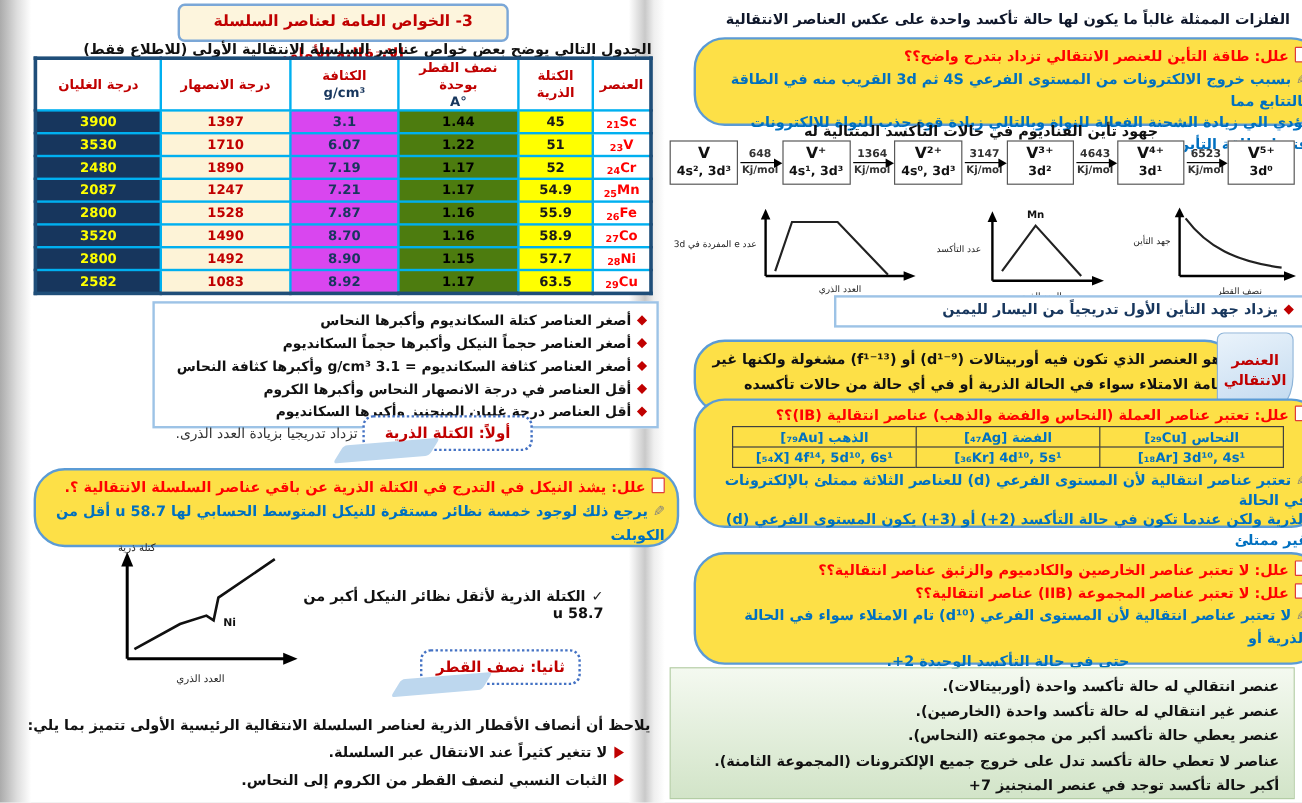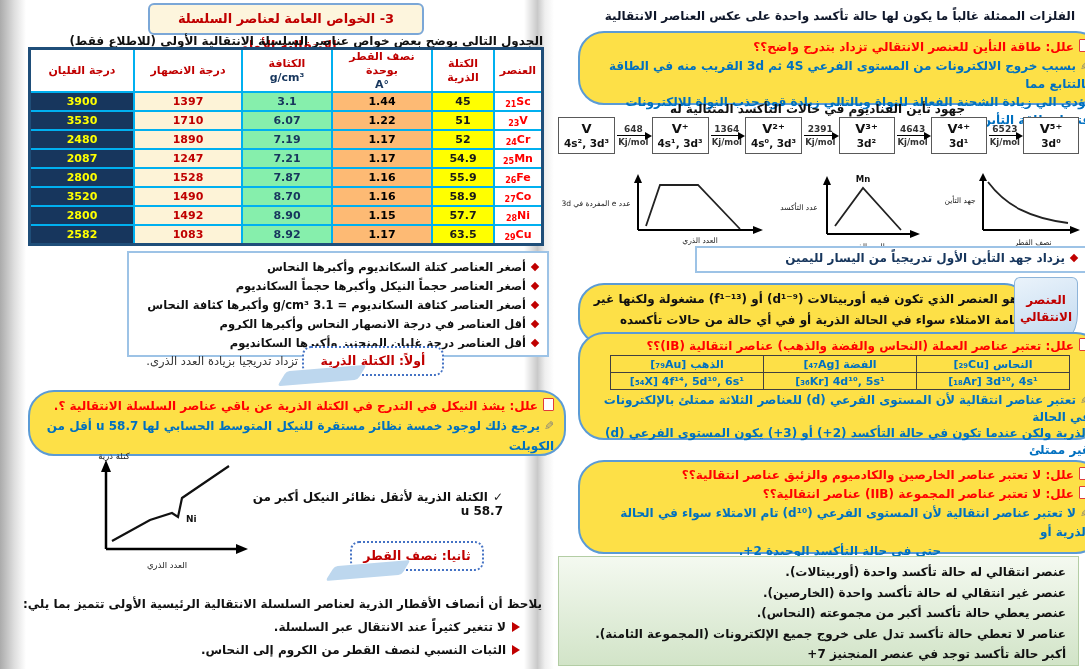--- a/index.html
+++ b/index.html
@@ -20,22 +20,22 @@
 
   table.proptable{position:absolute;left:28px;top:47px;border-collapse:collapse;
      direction:ltr;border:3px solid #1f4e79;}
   .proptable th,.proptable td{border:2px solid #00b0f0;text-align:center;font-weight:bold;padding:0;}
   .proptable th{background:#fff;color:#c00000;font-size:11px;height:40px;line-height:1.25;}
   .proptable td{font-size:11px;height:17px;}
   .h-boil{width:102px}.h-melt{width:106px}.h-dens{width:88px}.h-rad{width:98px}.h-mass{width:60px}.h-elem{width:46px}
   .hdr-unit{color:#17365d;direction:ltr;font-size:11px;}
   .c-boil{background:#17365d;color:#ffff00;}
   .c-melt{background:#fdf3d7;color:#c00000;}
-  .c-dens{background:#86efac;color:#17365d;}
-  .c-rad {background:#fdba74;color:#000;margin-top:29px;}
+  .c-dens{background:#d946ef;color:#17365d;}
+  .c-rad {background:#4d7c0f;color:#000;margin-top:29px;}
   .c-mass{background:#ffff00;color:#1a1a1a;}
   .c-elem{background:#fff;color:#ff0000;direction:ltr;}
   .c-elem .z{font-size:8px;vertical-align:-2px;}
 
   .factbox{left:127px;top:251px;width:400px;height:92px;background:#fff;
      border:2px solid #9dc3e6;padding:5px 9px;direction:rtl;}
   .fact-line{font-size:11.5px;color:#111;font-weight:bold;line-height:19px;white-space:nowrap;}
   .dia{display:inline-block;width:6px;height:6px;background:#c00000;transform:rotate(45deg);
        margin-left:6px;vertical-align:1px;}
 
@@ -272,21 +272,21 @@
       <div class="varrow">
         <span class="num">1364</span>
         <div class="line"></div>
         <span class="unit">Kj/mol</span>
       </div>
       <div class="vbox">
         <div class="ion">V²⁺</div>
         <div class="cfg">4s⁰, 3d³</div>
       </div>
       <div class="varrow">
-        <span class="num">2391</span>
+        <span class="num">3147</span>
         <div class="line"></div>
         <span class="unit">Kj/mol</span>
       </div>
       <div class="vbox">
         <div class="ion">V³⁺</div>
         <div class="cfg">3d²</div>
       </div>
       <div class="varrow">
         <span class="num">4643</span>
         <div class="line"></div>

